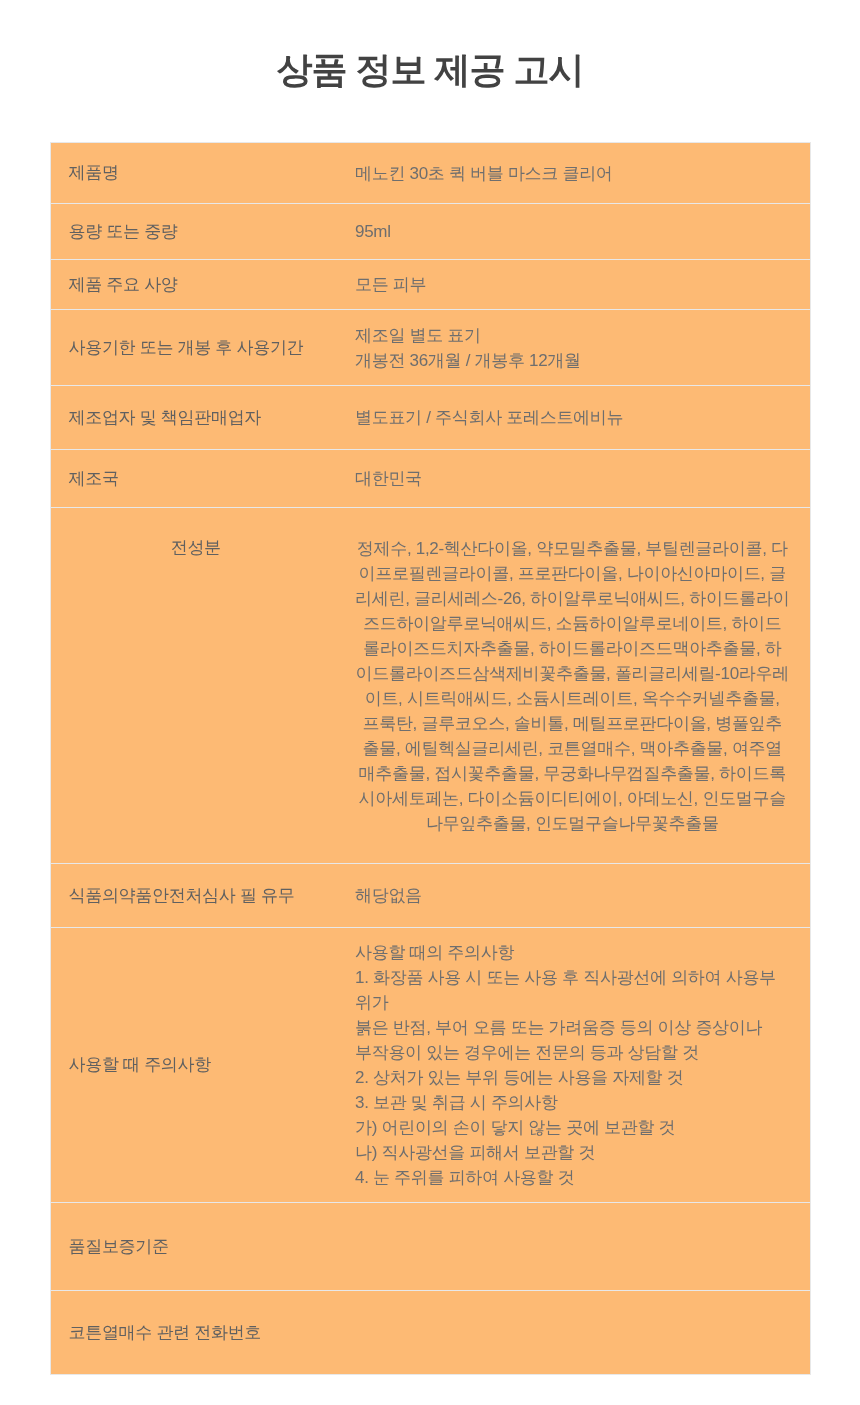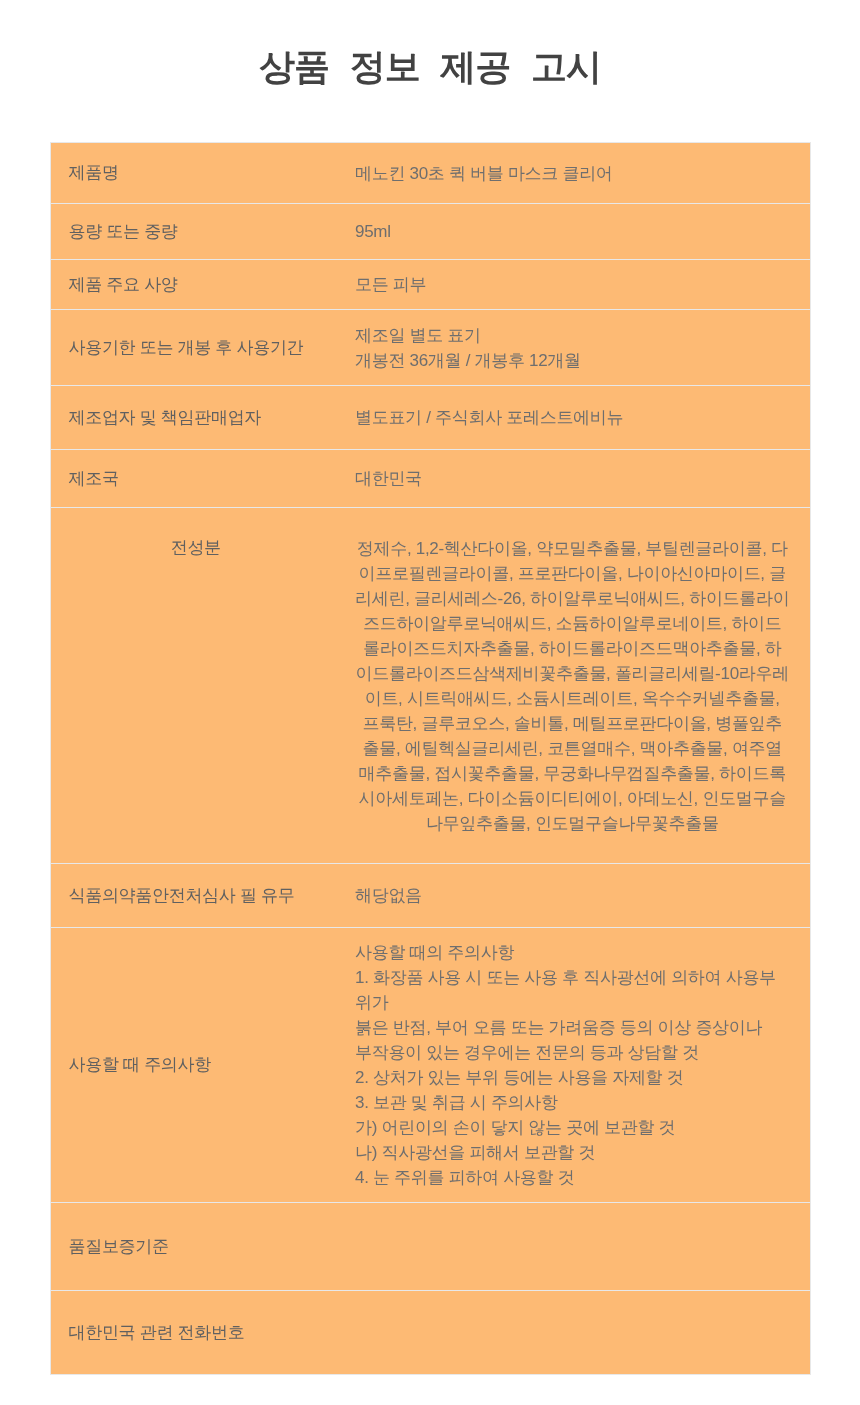--- a/index.html
+++ b/index.html
@@ -19,21 +19,20 @@
   .title {
     margin: 0;
     padding-top: 46px;
     height: 48px;
     line-height: 48px;
     text-align: center;
     font-size: 36px;
     font-weight: bold;
     color: #424242;
     letter-spacing: -1px;
-    font-family: Liberation Mono, monospace;
   }
   .info-table {
     display: table;
     table-layout: fixed;
     width: 760px;
     margin: 48px auto 0 auto;
     border: 1px solid #e8e8e8;
     border-collapse: collapse;
   }
   .t-row { display: table-row; }
@@ -141,18 +140,18 @@
 나) 직사광선을 피해서 보관할 것
 4. 눈 주위를 피하여 사용할 것</div>
     </div>
 
     <div class="t-row">
       <div class="cell label">품질보증기준</div>
       <div class="cell value"></div>
     </div>
 
     <div class="t-row">
-      <div class="cell label">대한민국 관련 전화번호</div>
+      <div class="cell label">코튼열매수 관련 전화번호</div>
       <div class="cell value"></div>
     </div>
 
   </div>
 </div>
 
 </body></html>

